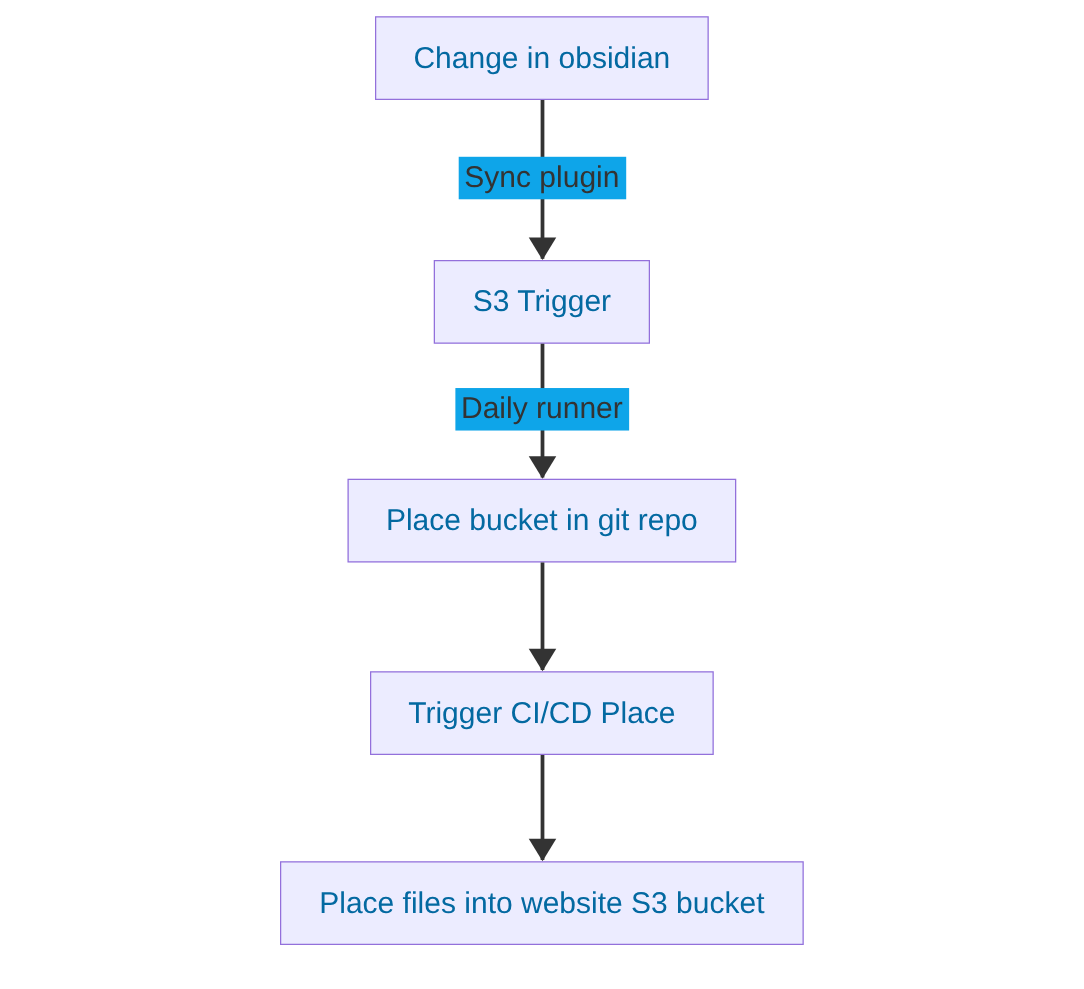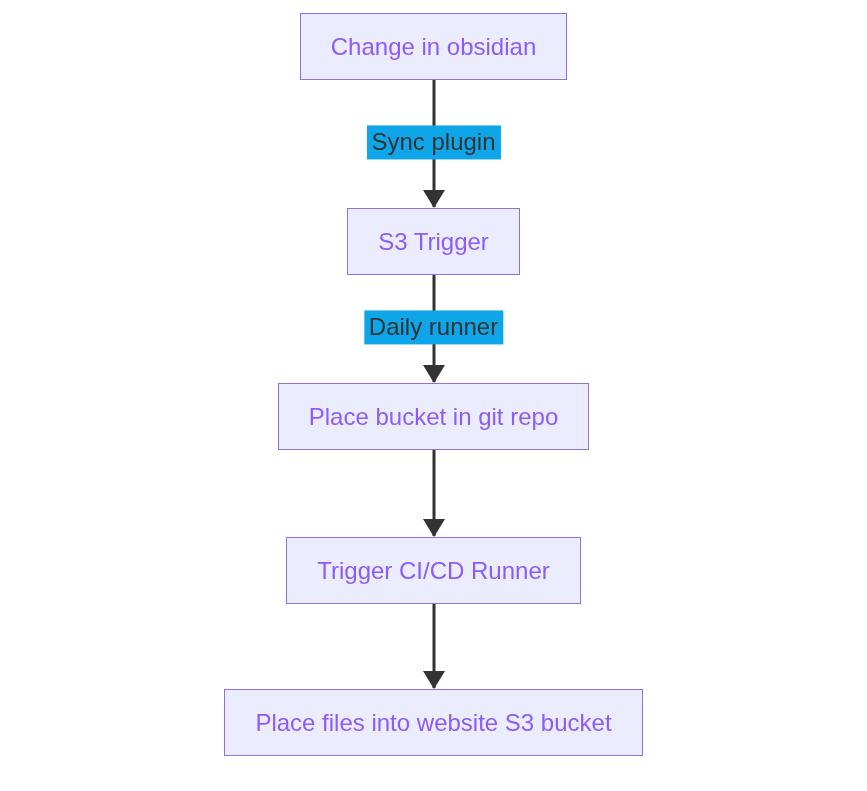--- a/index.html
+++ b/index.html
@@ -19,21 +19,21 @@
     display: flex;
     flex-direction: column;
     align-items: center;
   }
   .node {
     box-sizing: border-box;
     height: 67px;
     padding: 0 30px;
     background: #ECECFF;
     border: 1px solid #9370DB;
-    color: #8b5cf6;
+    color: #0369a1;
     font-size: 24px;
     display: flex;
     align-items: center;
     justify-content: center;
     white-space: nowrap;
   }
   .connector {
     position: relative;
     width: 320px;
     flex: 0 0 auto;
@@ -104,21 +104,21 @@
     <div class="node">
       <span>Place bucket in git repo</span>
     </div>
 
     <div class="connector c3">
       <div class="line"></div>
       <div class="arrowhead"></div>
     </div>
 
     <div class="node">
-      <span>Trigger CI/CD Runner</span>
+      <span>Trigger CI/CD Place</span>
     </div>
 
     <div class="connector c4">
       <div class="line"></div>
       <div class="arrowhead"></div>
     </div>
 
     <div class="node">
       <span>Place files into website S3 bucket</span>
     </div>

